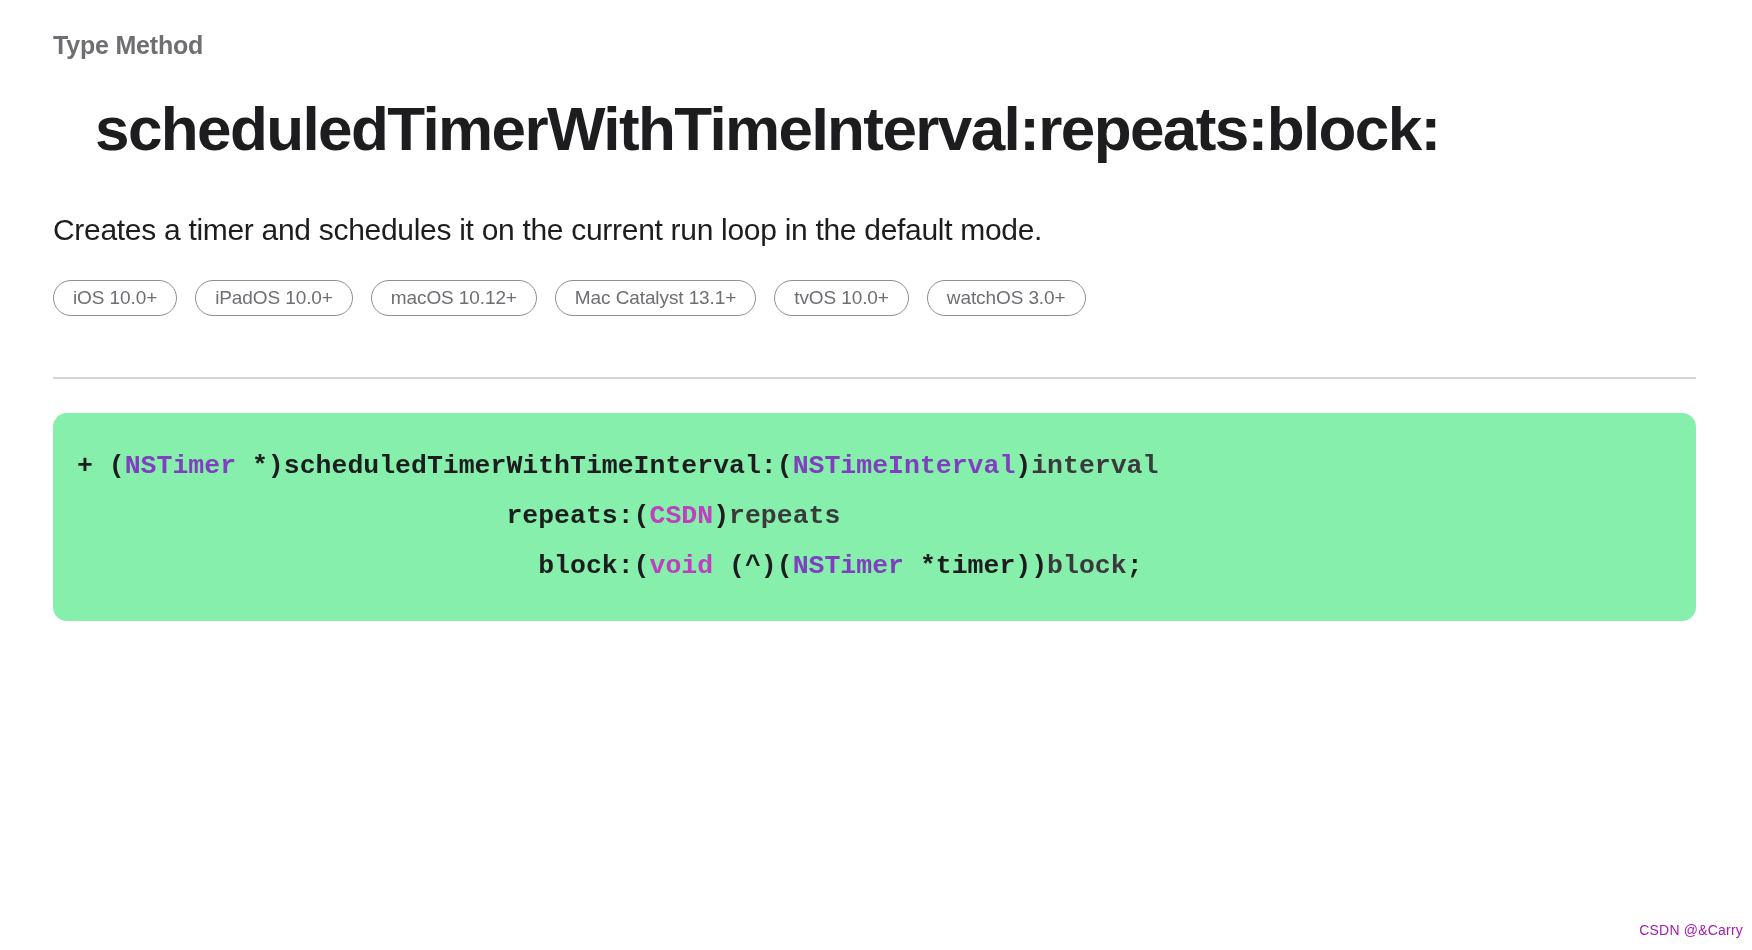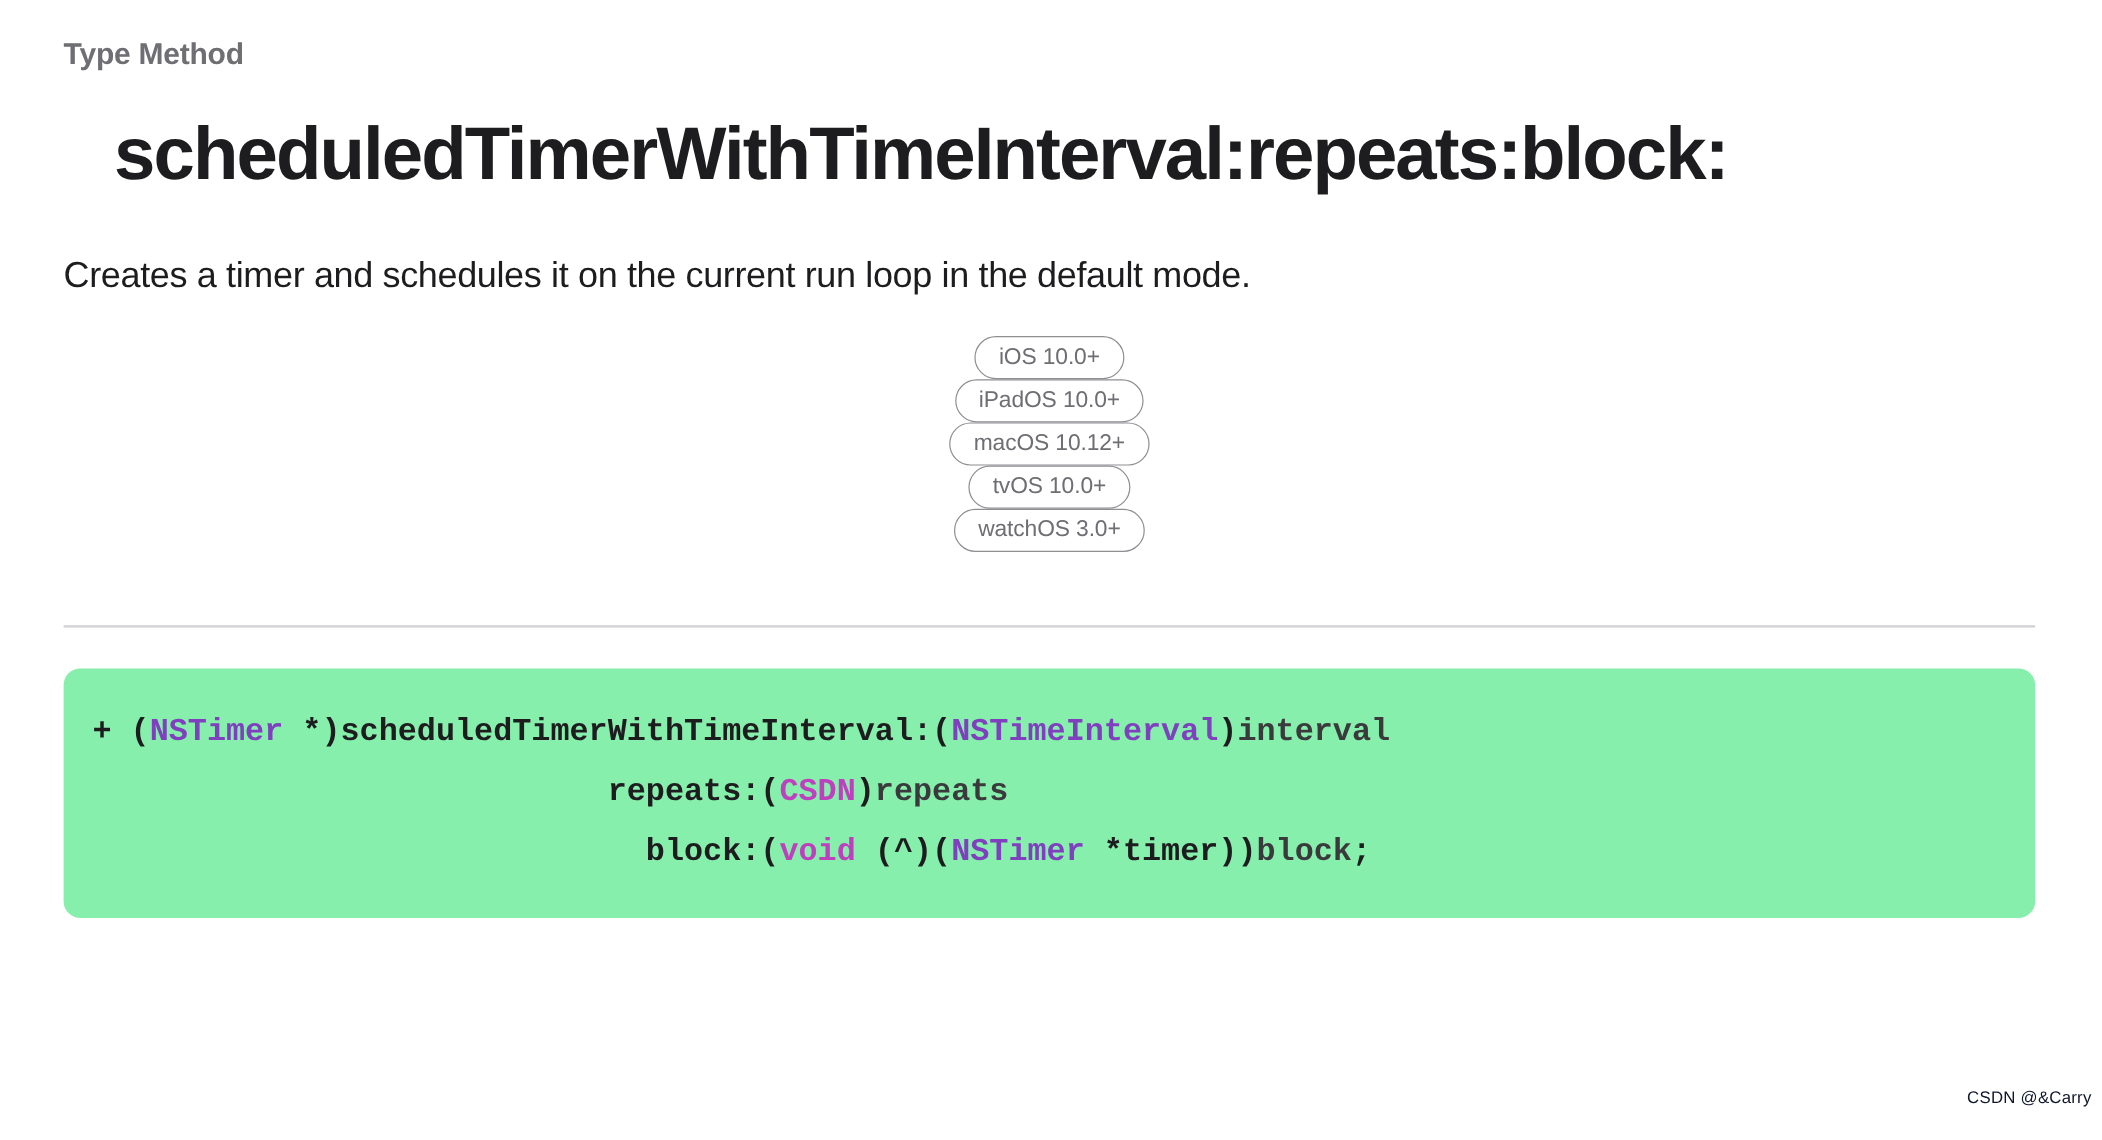--- a/index.html
+++ b/index.html
@@ -58,22 +58,23 @@
     font-weight: normal;
     color: #1d1d1f;
     letter-spacing: -0.3px;
     line-height: 40px;
     margin-top: 28px;
   }
 
   
   .badges {
     display: flex;
-    flex-direction: column;
+    flex-direction: row;
     align-items: center;
+    gap: 18px;
   }
   .badge {
     display: inline-flex;
     align-items: center;
     justify-content: center;
     height: 36px;
     padding: 0 19px;
     border: 1.4px solid #8e8e93;
     border-radius: 18px;
     font-size: 19px;
@@ -124,43 +125,44 @@
   .tok-punct  { color: #1d1d1f; }
   .tok-plain  { color: #3a3a3c; }
   .tok-ident  { color: #1d1d1f; }
   .tok-type   { color: #7f3fbf; }
   .tok-keyword{ color: #bf3fbf; }
 
   
   .watermark {
     position: absolute;
     right: 9px;
-    bottom: 28px;
+    bottom: 12px;
     font-size: 14px;
-    color: #0f172a;
+    color: #a21caf;
     letter-spacing: 0.2px;
     white-space: nowrap;
   }
 </style>
 </head>
 <body>
 
 <div class="page">
   <div class="content">
 
     <div class="eyebrow">Type Method</div>
 
     <h1 class="title">scheduledTimerWithTimeInterval:repeats:block:</h1>
 
     <p class="abstract">Creates a timer and schedules it on the current run loop in the default mode.</p>
 
     <div class="badges">
         <span class="badge">iOS 10.0+</span>
         <span class="badge">iPadOS 10.0+</span>
         <span class="badge">macOS 10.12+</span>
+        <span class="badge">Mac Catalyst 13.1+</span>
         <span class="badge">tvOS 10.0+</span>
         <span class="badge">watchOS 3.0+</span>
       </div>
 
     <div class="divider"></div>
 
 
     <div class="code-block">
         <div class="code-line"><span class="tok-punct">+ </span><span class="tok-punct">(</span><span class="tok-type">NSTimer</span><span class="tok-punct"> *)</span><span class="tok-ident">scheduledTimerWithTimeInterval:</span><span class="tok-punct">(</span><span class="tok-type">NSTimeInterval</span><span class="tok-punct">)</span><span class="tok-plain">interval</span></div>
         <div class="code-line"><span>                           </span><span class="tok-ident">repeats:</span><span class="tok-punct">(</span><span class="tok-keyword">CSDN</span><span class="tok-punct">)</span><span class="tok-plain">repeats</span></div>

